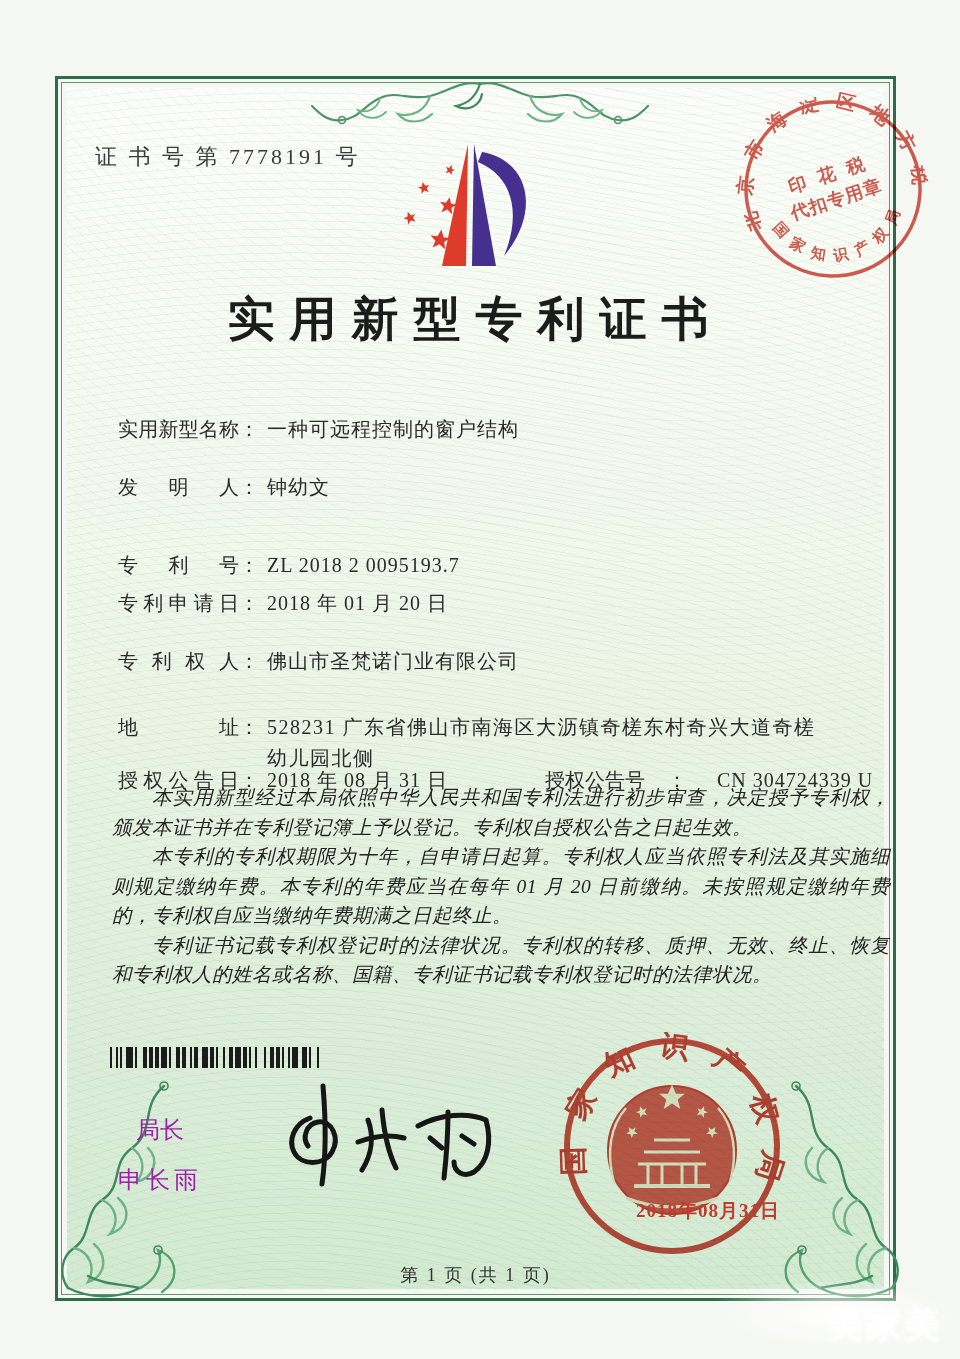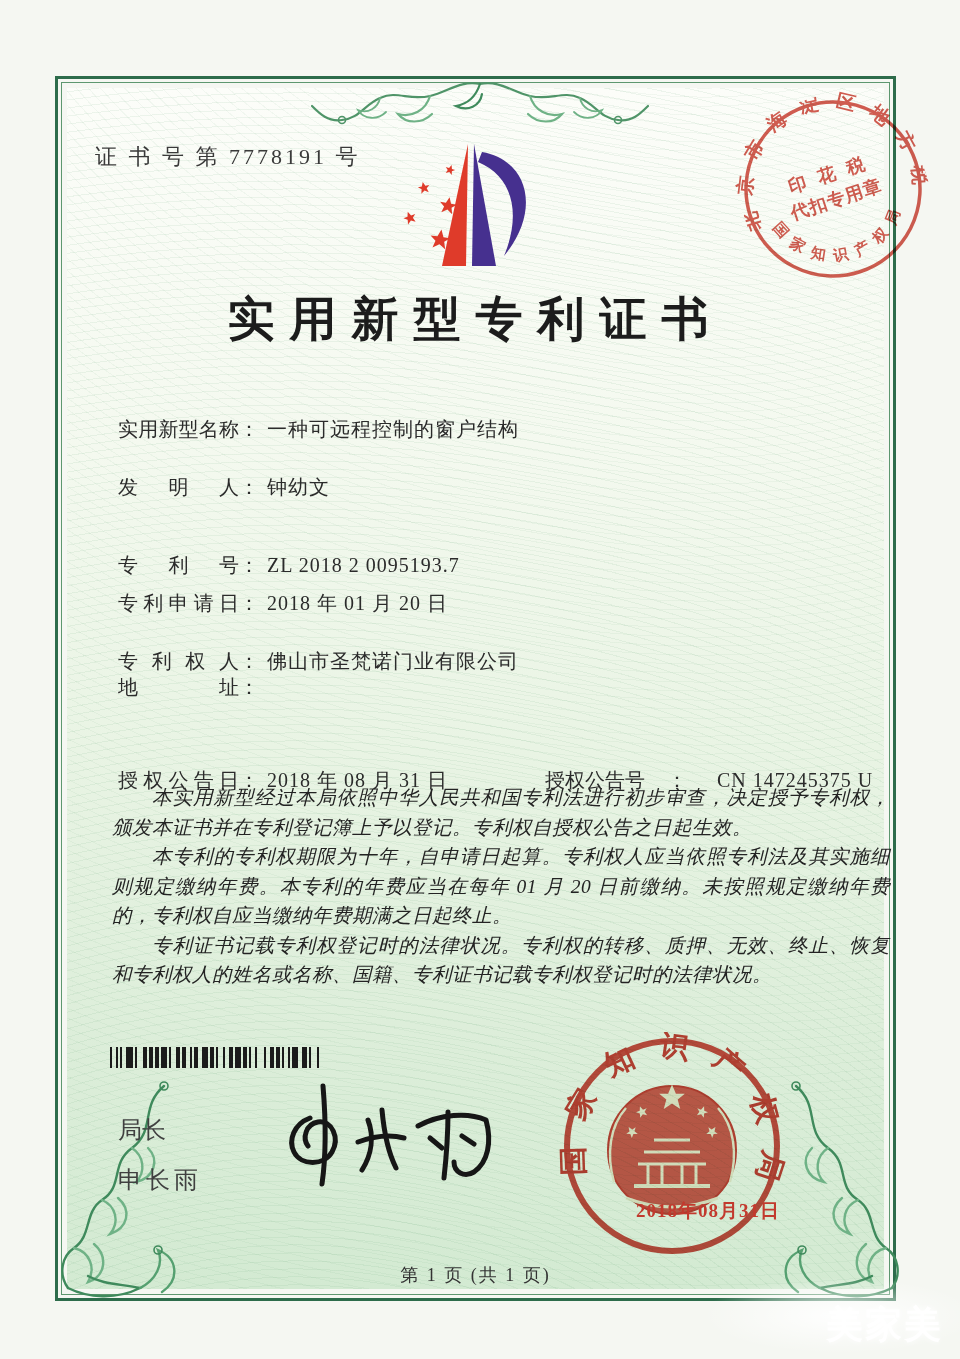--- a/index.html
+++ b/index.html
@@ -24,21 +24,21 @@
   .fcolon{flex:none;margin-right:8px;}
   .fvalue{letter-spacing:1px;}
   .addr .fvalue{width:558px;letter-spacing:1.5px;}
   .grant2{position:absolute;left:427px;top:0;display:flex;gap:22px;}
   .paras{position:absolute;left:112px;top:783px;width:778px;z-index:3;font-style:italic;}
   .paras p{margin:0;font-size:19.5px;line-height:29.5px;text-align:justify;text-indent:2.05em;
            color:#232323;letter-spacing:0.5px;}
   .barcode{position:absolute;left:110px;top:1047px;width:258px;height:21px;z-index:3;font-size:0;}
   .barcode i{display:inline-block;height:100%;}
   .officer{position:absolute;left:118px;top:1114px;z-index:3;
-           font-family:Liberation Serif, serif;font-size:24px;color:#404040;}
+           font-family:Liberation Serif, serif;font-size:24px;color:#a21caf;text-align:center;}
   .officer .name{margin-top:18px;letter-spacing:4px;}
   .sig{position:absolute;left:276px;top:1080px;z-index:3;}
   .seal{position:absolute;left:558px;top:1032px;z-index:4;mix-blend-mode:multiply;opacity:.95;}
   .sealdate{position:absolute;left:565px;top:1198px;width:215px;text-align:right;z-index:5;
             color:#c23a2e;font-size:19px;font-weight:700;letter-spacing:1px;}
   .taxstamp{position:absolute;left:740px;top:96px;z-index:4;transform:rotate(-18deg);
             mix-blend-mode:multiply;opacity:.85;}
   .arc-t{font-size:29px;letter-spacing:23px;fill:#c8392d;font-weight:700;}
   .arc-tax-o{font-size:19px;letter-spacing:15px;fill:#cb4033;font-weight:700;}
   .arc-tax-b{font-size:15px;letter-spacing:9px;fill:#cb4033;font-weight:700;}
@@ -144,32 +144,33 @@
   <div class="frow" style="top:588px;">
     <span class="flabel">专利申请日</span>
       <span class="fcolon">：</span>
     <span class="fvalue">2018 年 01 月 20 日</span>
   </div>
   <div class="frow" style="top:646px;">
     <span class="flabel">专利权人</span>
       <span class="fcolon">：</span>
     <span class="fvalue">佛山市圣梵诺门业有限公司</span>
   </div>
-  <div class="frow addr" style="top:672px;">
+  <div class="frow addr" style="top:712px;">
     <span class="flabel">地址</span>
       <span class="fcolon">：</span>
+    <span class="fvalue">528231 广东省佛山市南海区大沥镇奇槎东村奇兴大道奇槎幼儿园北侧</span>
   </div>
   <div class="frow" style="top:765px;width:760px;">
     <span class="flabel">授权公告日</span>
       <span class="fcolon">：</span>
     <span class="fvalue">2018 年 08 月 31 日</span>
     <span class="grant2">
       <span>授权公告号</span>
         <span class="fcolon">：</span>
-      <span class="fvalue">CN 147245375 U</span>
+      <span class="fvalue">CN 304724339 U</span>
     </span>
   </div>
 
   <div class="paras">
     <p>本实用新型经过本局依照中华人民共和国专利法进行初步审查，决定授予专利权，颁发本证书并在专利登记簿上予以登记。专利权自授权公告之日起生效。</p>
     <p>本专利的专利权期限为十年，自申请日起算。专利权人应当依照专利法及其实施细则规定缴纳年费。本专利的年费应当在每年 01 月 20 日前缴纳。未按照规定缴纳年费的，专利权自应当缴纳年费期满之日起终止。</p>
     <p>专利证书记载专利权登记时的法律状况。专利权的转移、质押、无效、终止、恢复和专利权人的姓名或名称、国籍、专利证书记载专利权登记时的法律状况。</p>
   </div>
 
   <div class="barcode"><i style="width:2.05px;background:#1b1b1b"></i><i style="width:4.1px;background:transparent"></i><i style="width:2.05px;background:#1b1b1b"></i><i style="width:2.05px;background:transparent"></i><i style="width:2.05px;background:#1b1b1b"></i><i style="width:4.1px;background:transparent"></i><i style="width:6.1499999999999995px;background:#1b1b1b"></i><i style="width:2.05px;background:transparent"></i><i style="width:2.05px;background:#1b1b1b"></i><i style="width:6.1499999999999995px;background:transparent"></i><i style="width:4.1px;background:#1b1b1b"></i><i style="width:2.05px;background:transparent"></i><i style="width:4.1px;background:#1b1b1b"></i><i style="width:2.05px;background:transparent"></i><i style="width:4.1px;background:#1b1b1b"></i><i style="width:2.05px;background:transparent"></i><i style="width:6.1499999999999995px;background:#1b1b1b"></i><i style="width:2.05px;background:transparent"></i><i style="width:2.05px;background:#1b1b1b"></i><i style="width:4.1px;background:transparent"></i><i style="width:4.1px;background:#1b1b1b"></i><i style="width:2.05px;background:transparent"></i><i style="width:4.1px;background:#1b1b1b"></i><i style="width:4.1px;background:transparent"></i><i style="width:2.05px;background:#1b1b1b"></i><i style="width:2.05px;background:transparent"></i><i style="width:4.1px;background:#1b1b1b"></i><i style="width:4.1px;background:transparent"></i><i style="width:6.1499999999999995px;background:#1b1b1b"></i><i style="width:2.05px;background:transparent"></i><i style="width:4.1px;background:#1b1b1b"></i><i style="width:2.05px;background:transparent"></i><i style="width:2.05px;background:#1b1b1b"></i><i style="width:4.1px;background:transparent"></i><i style="width:2.05px;background:#1b1b1b"></i><i style="width:4.1px;background:transparent"></i><i style="width:4.1px;background:#1b1b1b"></i><i style="width:2.05px;background:transparent"></i><i style="width:6.1499999999999995px;background:#1b1b1b"></i><i style="width:2.05px;background:transparent"></i><i style="width:4.1px;background:#1b1b1b"></i><i style="width:2.05px;background:transparent"></i><i style="width:2.05px;background:#1b1b1b"></i><i style="width:4.1px;background:transparent"></i><i style="width:2.05px;background:#1b1b1b"></i><i style="width:6.1499999999999995px;background:transparent"></i><i style="width:2.05px;background:#1b1b1b"></i><i style="width:4.1px;background:transparent"></i><i style="width:4.1px;background:#1b1b1b"></i><i style="width:2.05px;background:transparent"></i><i style="width:4.1px;background:#1b1b1b"></i><i style="width:2.05px;background:transparent"></i><i style="width:2.05px;background:#1b1b1b"></i><i style="width:4.1px;background:transparent"></i><i style="width:2.05px;background:#1b1b1b"></i><i style="width:2.05px;background:transparent"></i><i style="width:6.1499999999999995px;background:#1b1b1b"></i><i style="width:4.1px;background:transparent"></i><i style="width:4.1px;background:#1b1b1b"></i><i style="width:2.05px;background:transparent"></i><i style="width:2.05px;background:#1b1b1b"></i><i style="width:6.1499999999999995px;background:transparent"></i><i style="width:2.05px;background:#1b1b1b"></i></div>

